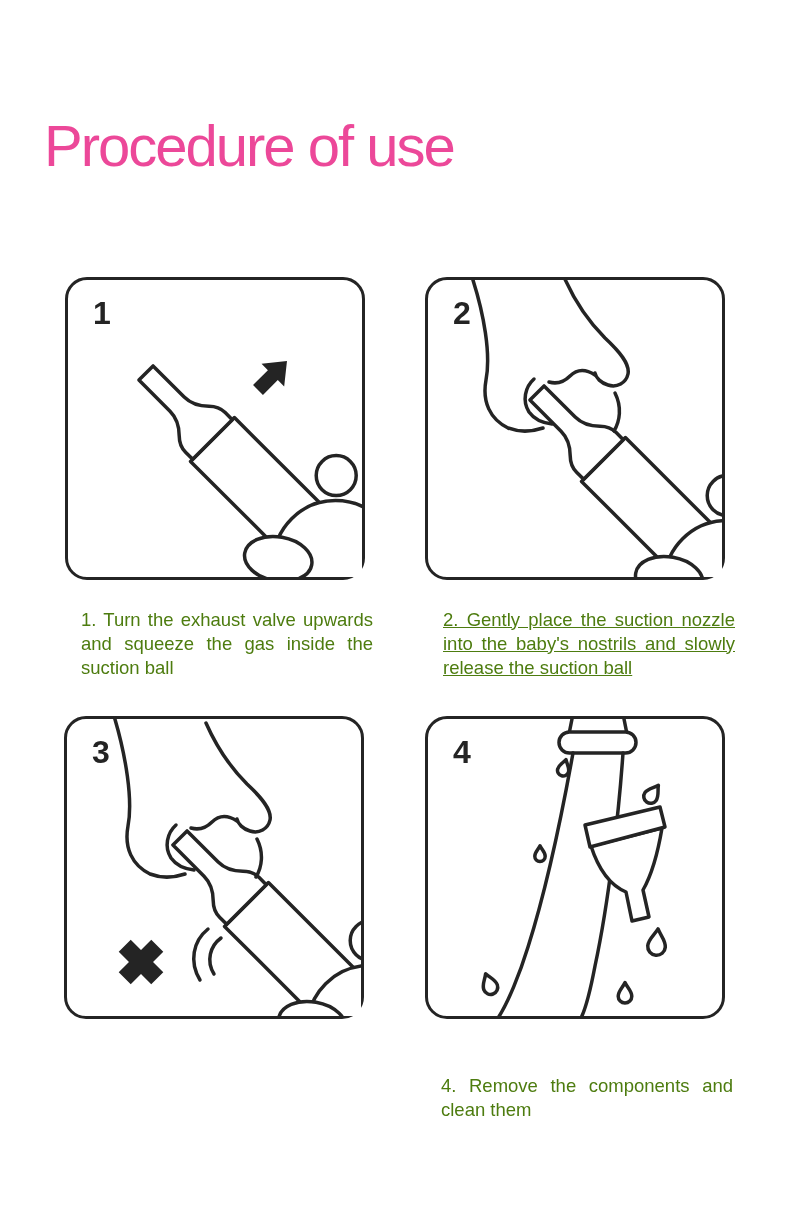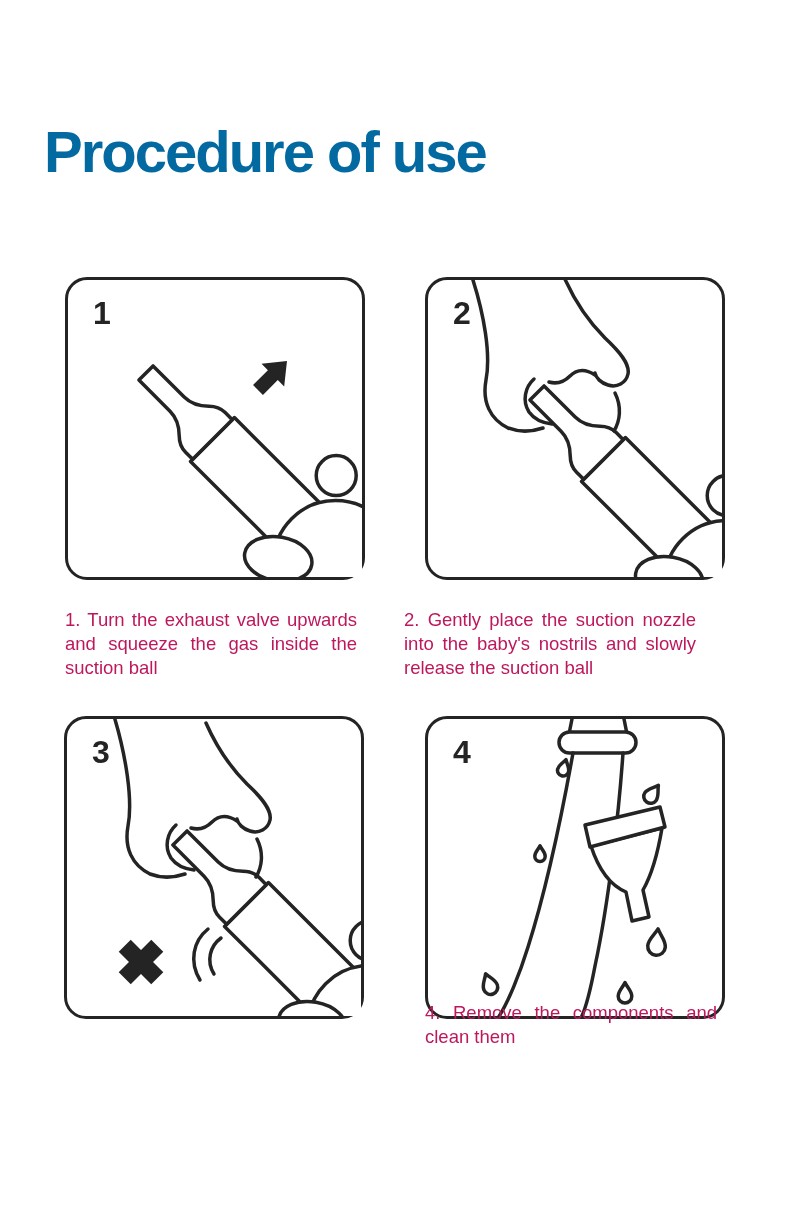--- a/index.html
+++ b/index.html
@@ -1,33 +1,33 @@
 <!DOCTYPE html>
 <html><head>
 <meta charset="utf-8">
 <style>
   html,body{margin:0;padding:0;background:#ffffff;}
   .page{position:relative;width:790px;height:1230px;background:#ffffff;overflow:hidden;
         font-family:"Liberation Sans",sans-serif;color:#141414;}
-  .title{position:absolute;left:44px;top:118px;font-size:58px;font-weight:700;
-         letter-spacing:-2px;color:#0369a1;white-space:nowrap;}
+  .title{position:absolute;left:44px;top:112px;font-size:58px;font-weight:400;
+         letter-spacing:-2px;color:#ec4899;white-space:nowrap;}
   .panel{position:absolute;width:294px;height:297px;border:3px solid #242424;
          border-radius:22px;background:#ffffff;}
   .panel svg{position:absolute;left:0;top:0;width:294px;height:297px;display:block;}
   .panel .num{position:absolute;left:25px;top:15px;font-size:32px;font-weight:700;color:#242424;}
   .p1{left:65px;top:277px;}
   .p2{left:425px;top:277px;}
   .p3{left:64px;top:716px;}
   .p4{left:425px;top:716px;}
   .caption{position:absolute;width:292px;font-size:18.5px;line-height:24px;
-           text-align:justify;text-align-last:left;color:#be185d;}
+           text-align:justify;text-align-last:left;color:#4d7c0f;margin-left:16px;}
   .c1{left:65px;top:589px;}
-  .c2{left:404px;top:589px;}
+  .c2{left:427px;top:589px;text-decoration:underline;}
   .c3{left:65px;top:1041px;}
-  .c4{left:425px;top:982px;}
+  .c4{left:425px;top:1055px;}
   
   .panel svg path,.panel svg rect,.panel svg circle,.panel svg ellipse{
       stroke:#242424;stroke-width:3.5;stroke-linecap:round;stroke-linejoin:round;fill:none;}
   .panel svg .wfill{fill:#ffffff;}
   .panel svg .ink{fill:#242424;stroke:none;}
 </style>
 </head>
 <body>
 
 <div class="page">

